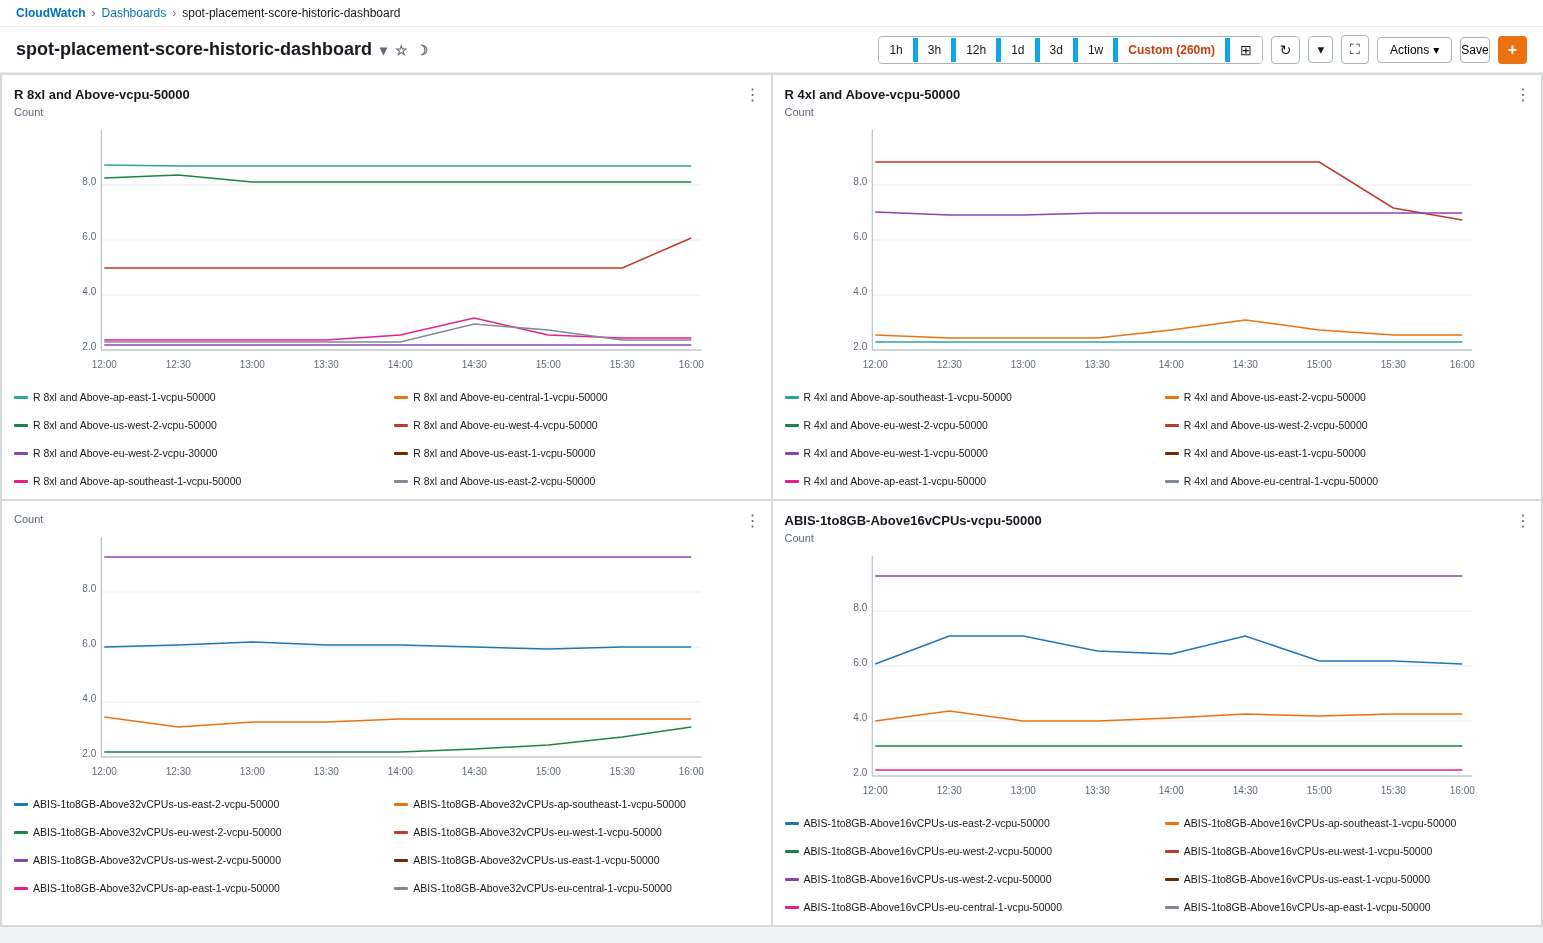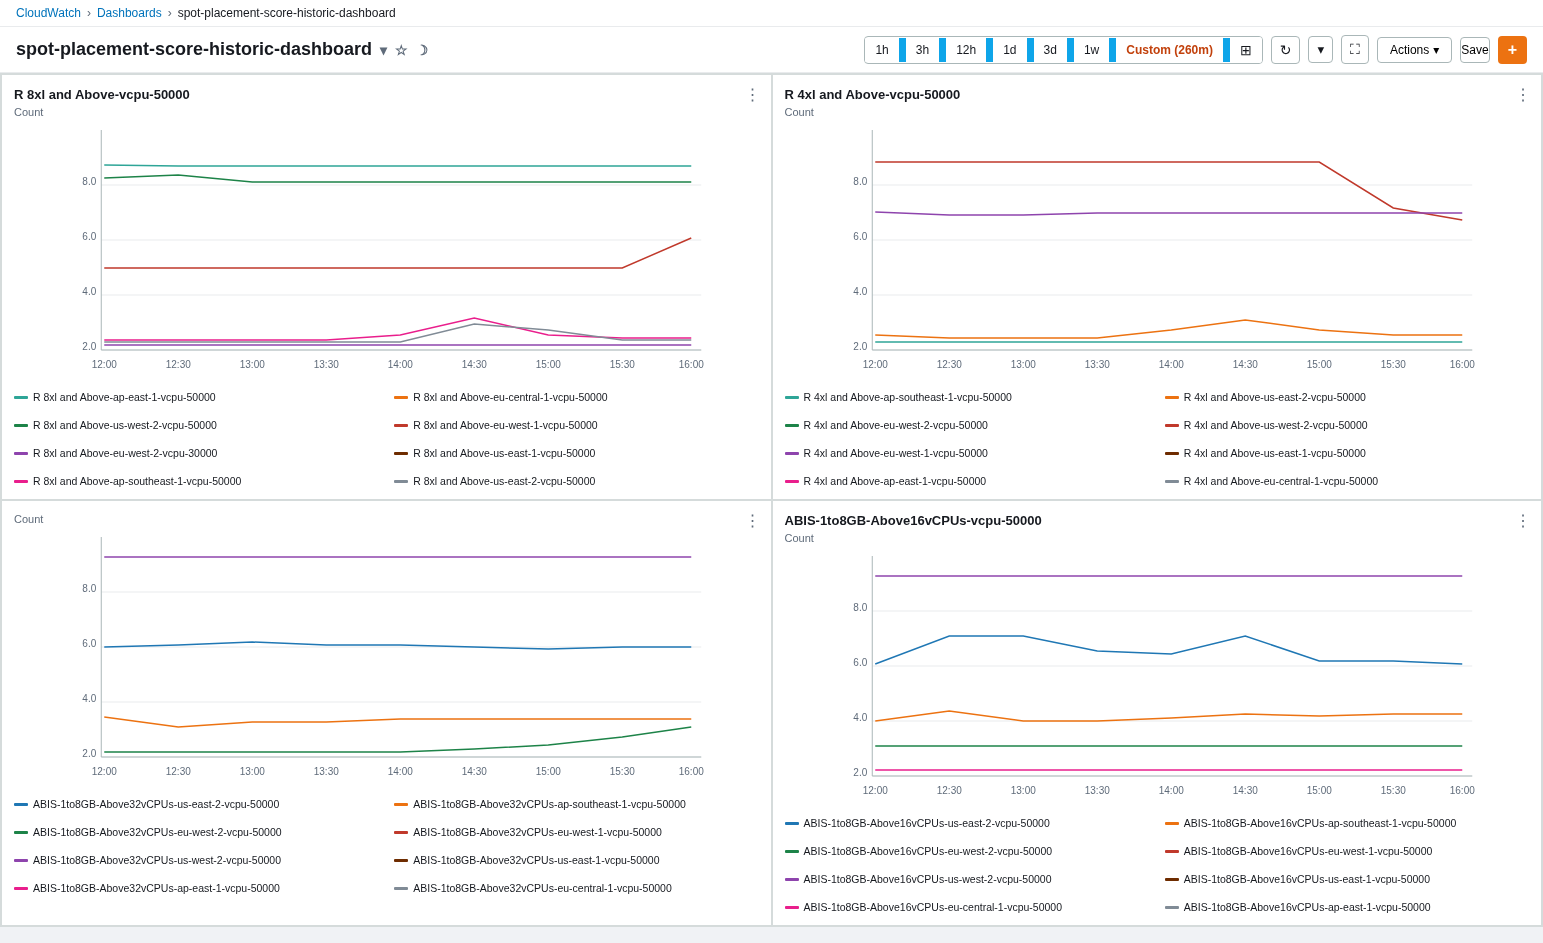--- a/index.html
+++ b/index.html
@@ -7,21 +7,21 @@
     
     .top-nav { display: flex; align-items: center; padding: 6px 16px; background: #fff; border-bottom: 1px solid #e9ebed; font-size: 12px; }
     .breadcrumb { display: flex; align-items: center; gap: 6px; color: #0073bb; }
     .breadcrumb-sep { color: #5f6b7a; }
     .breadcrumb-current { color: #16191f; }
     
     .toolbar { display: flex; align-items: center; padding: 8px 16px; background: #fff; border-bottom: 1px solid #e9ebed; gap: 8px; }
     .dashboard-title { font-size: 18px; font-weight: 700; color: #16191f; display: flex; align-items: center; gap: 8px; }
     .spacer { flex: 1; }
     .time-buttons { display: flex; align-items: center; gap: 0; border: 1px solid #aab7b8; border-radius: 4px; overflow: hidden; }
-    .time-btn { padding: 5px 10px; background: #fff; border: none; border-right: 7px solid #0ea5e9; cursor: pointer; font-size: 12px; color: #16191f; }
+    .time-btn { padding: 5px 10px; background: #fff; border: none; border-right: 5px solid #0ea5e9; cursor: pointer; font-size: 12px; color: #16191f; }
     .time-btn:last-child { border-right: none; }
     .time-btn.custom { color: #c2410c; font-weight: 600; }
     .icon-btn { padding: 5px 8px; background: #fff; border: 1px solid #aab7b8; border-radius: 4px; cursor: pointer; color: #16191f; display: flex; align-items: center; }
     .actions-btn { padding: 5px 12px; background: #fff; border: 1px solid #aab7b8; border-radius: 4px; cursor: pointer; display: flex; align-items: center; gap: 4px; font-size: 12px; }
     .save-btn { padding: 5px 0; background: #fff; border: 1px solid #aab7b8; border-radius: 4px; cursor: pointer; font-size: 12px; }
     .add-btn { padding: 5px 10px; background: #ec7211; border: none; border-radius: 4px; cursor: pointer; color: #fff; font-size: 16px; font-weight: bold; }
     
     .dashboard-grid { display: grid; grid-template-columns: 1fr 1fr; grid-template-rows: auto auto; gap: 2px; padding: 2px; background: #d5dbdb; }
     .chart-panel { background: #fff; padding: 12px; position: relative; }
     .chart-title { font-size: 13px; font-weight: 600; color: #16191f; margin-bottom: 4px; }
@@ -32,21 +32,21 @@
     .legend-item { display: flex; align-items: center; gap: 5px; }
     .legend-line { width: 14px; height: 3px; flex-shrink: 0; border-radius: 1px; }
 
     svg text { font-family: -apple-system, BlinkMacSystemFont, Arial, sans-serif; }
   </style>
 </head>
 <body>
 
 <div class="top-nav">
   <div class="breadcrumb">
-    <span style="cursor:pointer;">CloudWatch</span>
+    <span style="cursor:pointer;font-weight:bold;">CloudWatch</span>
     <span class="breadcrumb-sep">›</span>
     <span style="cursor:pointer;">Dashboards</span>
     <span class="breadcrumb-sep">›</span>
     <span class="breadcrumb-current">spot-placement-score-historic-dashboard</span>
   </div>
 </div>
 
 <div class="toolbar">
   <div class="dashboard-title">
     <span>spot-placement-score-historic-dashboard</span>
@@ -129,21 +129,21 @@
       <div class="legend-item">
         <div class="legend-line" style="background:#ec7211;"></div>
         <span>R 8xl and Above-eu-central-1-vcpu-50000</span>
       </div>
       <div class="legend-item">
         <div class="legend-line" style="background:#1d8348;"></div>
         <span>R 8xl and Above-us-west-2-vcpu-50000</span>
       </div>
       <div class="legend-item">
         <div class="legend-line" style="background:#c0392b;"></div>
-        <span>R 8xl and Above-eu-west-1-vcpu-50000</span>
+        <span>R 8xl and Above-eu-west-4-vcpu-50000</span>
       </div>
       <div class="legend-item">
         <div class="legend-line" style="background:#8e44ad;"></div>
         <span>R 8xl and Above-eu-west-2-vcpu-30000</span>
       </div>
       <div class="legend-item">
         <div class="legend-line" style="background:#6e2c00;"></div>
         <span>R 8xl and Above-us-east-1-vcpu-50000</span>
       </div>
       <div class="legend-item">

